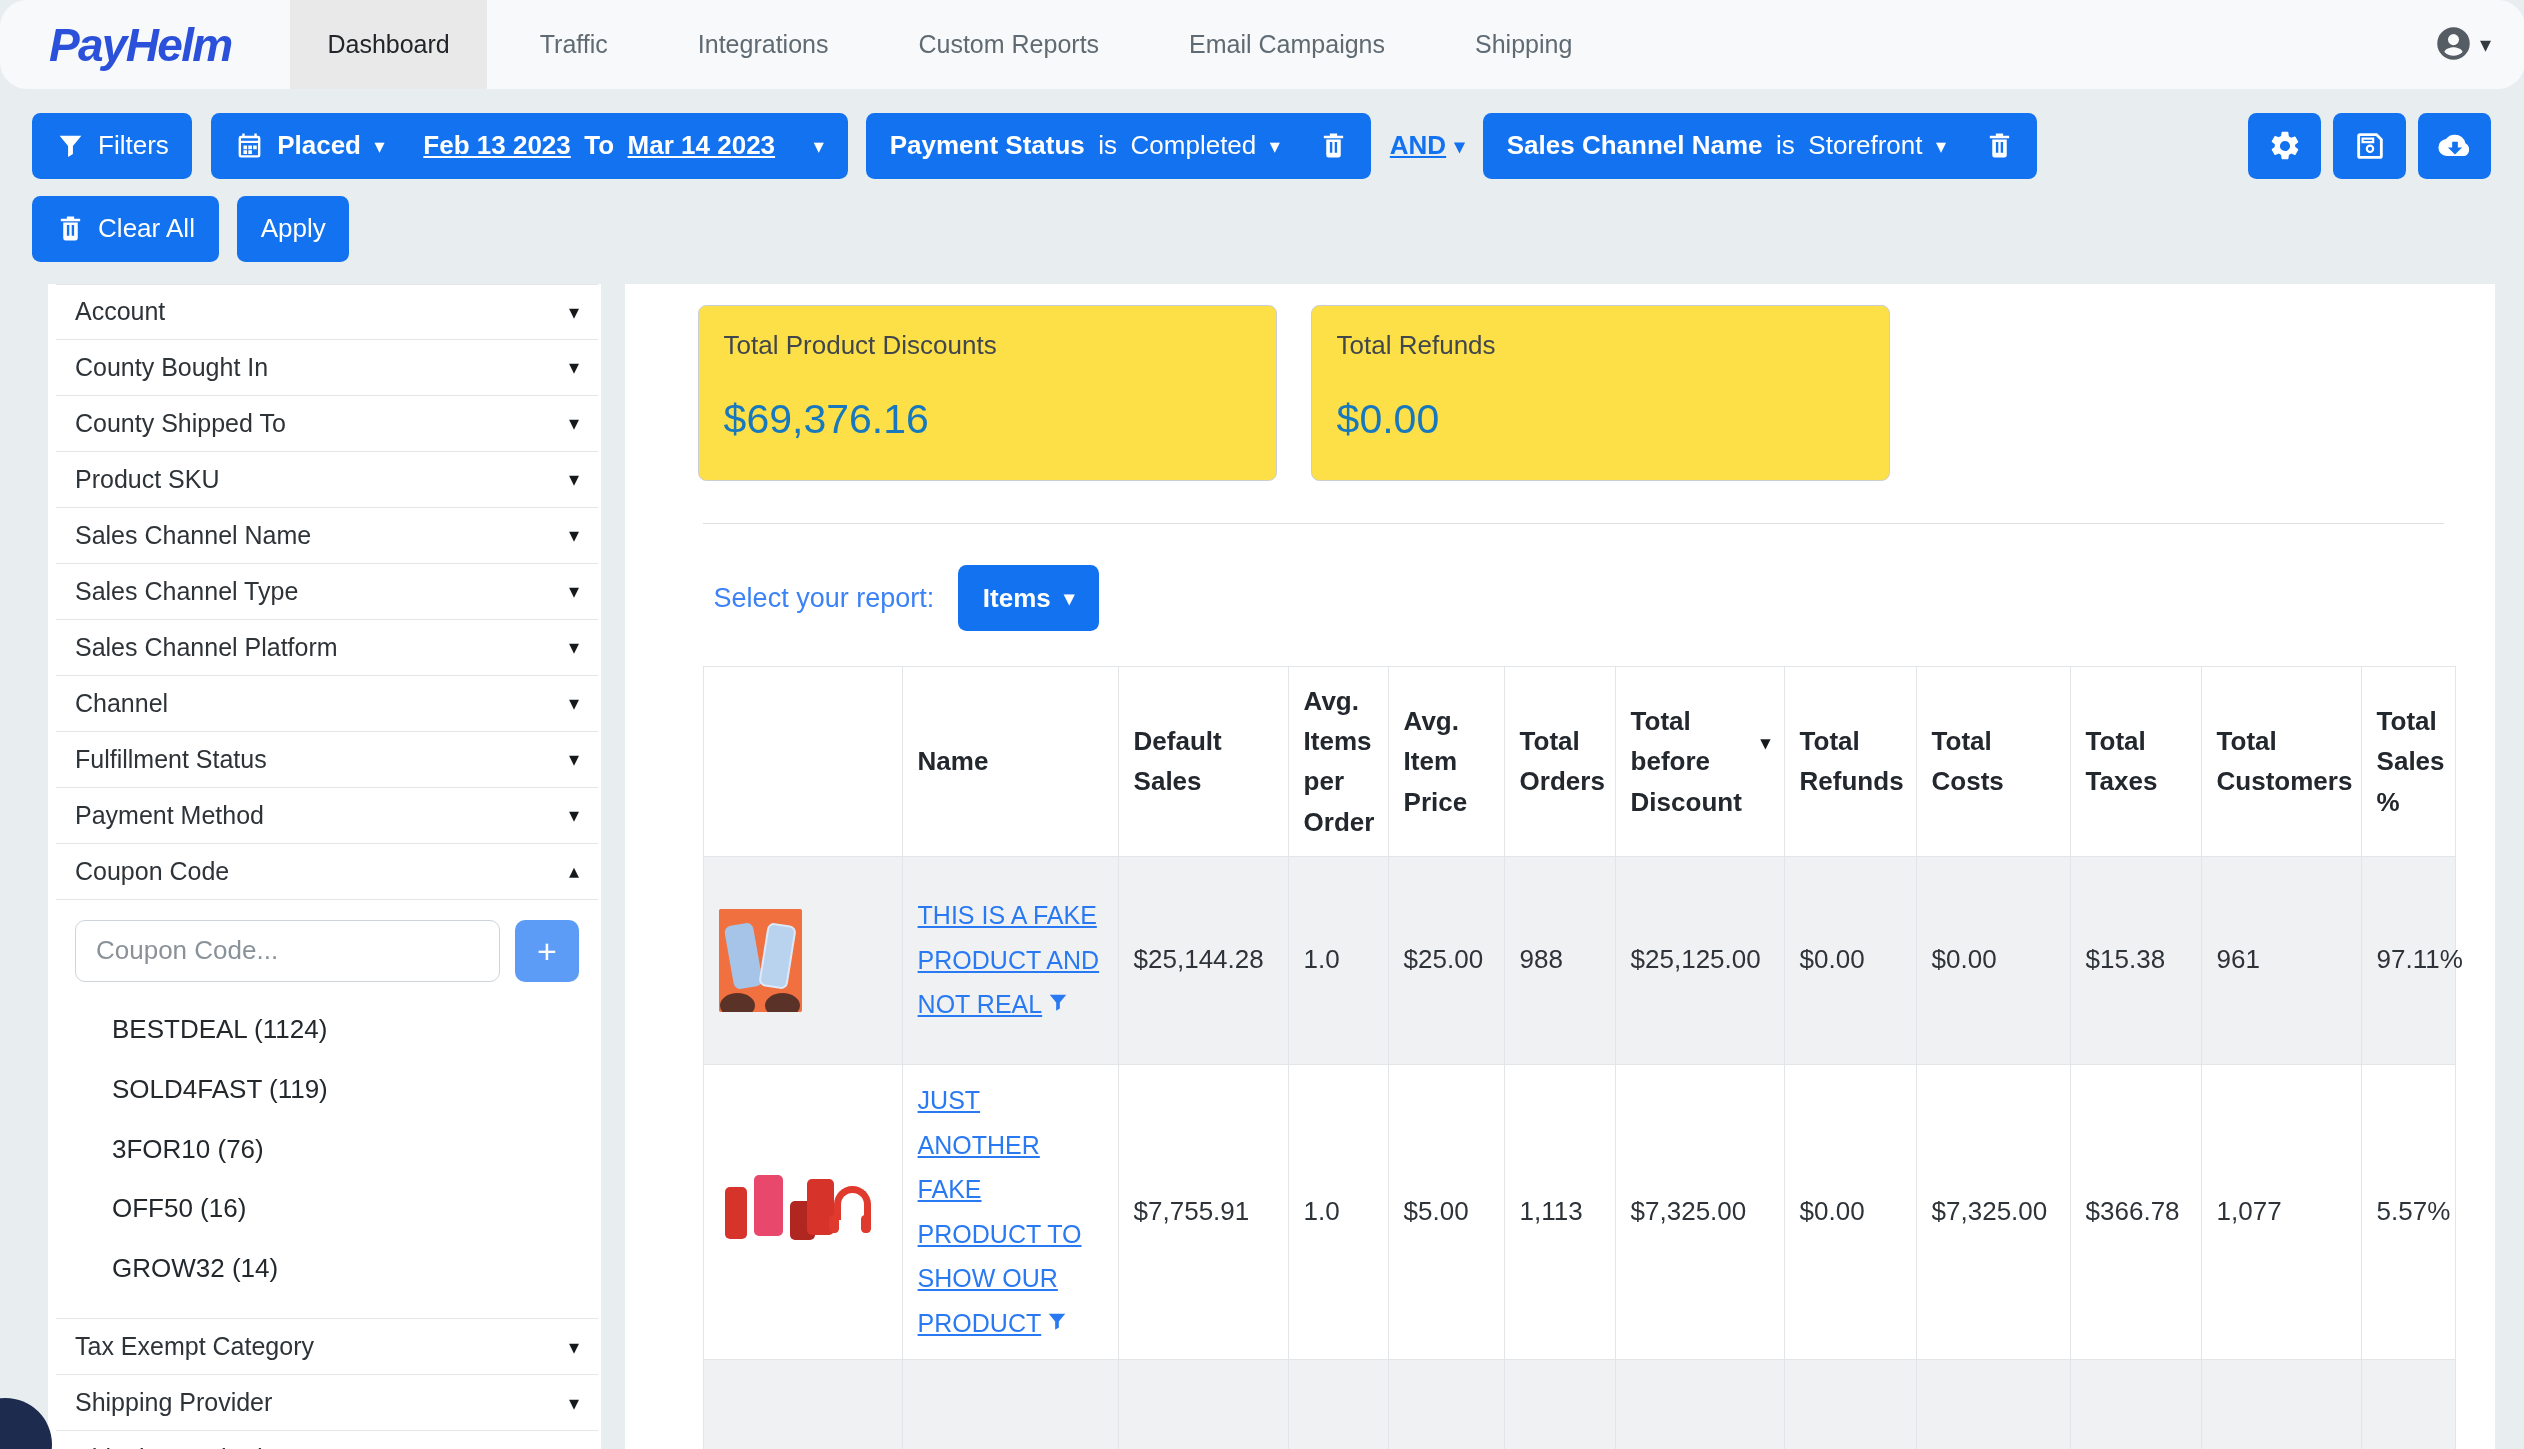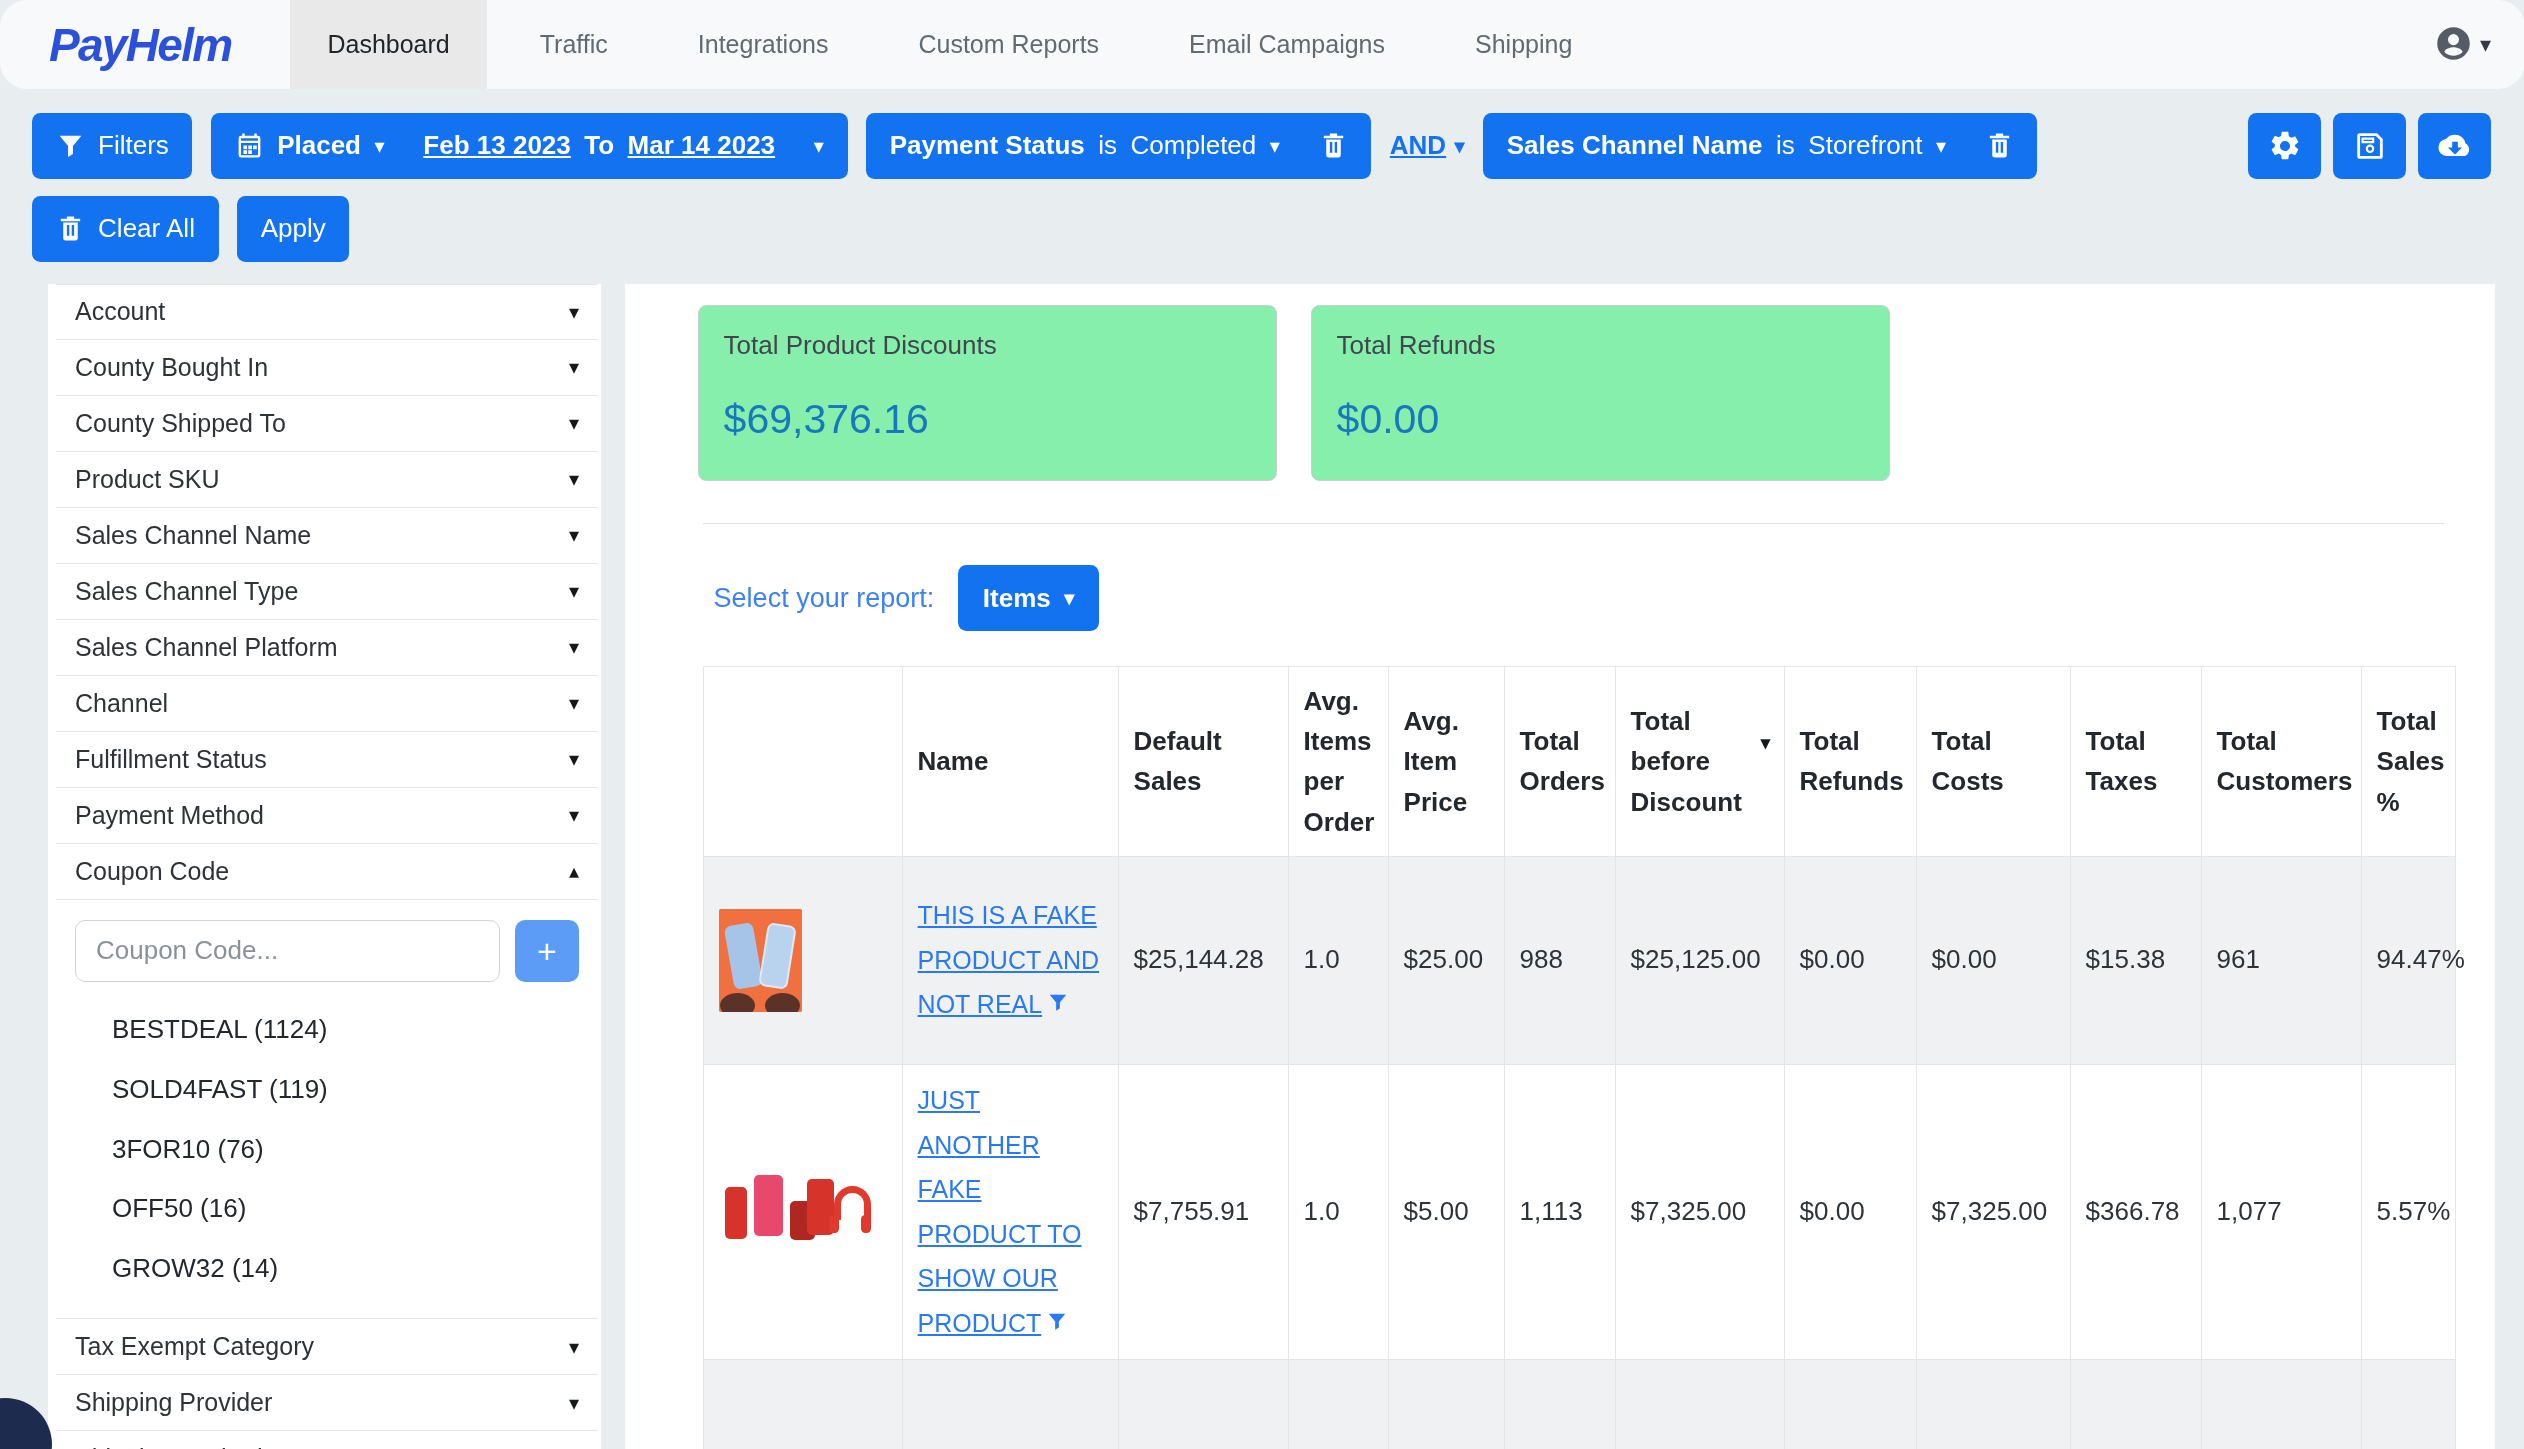--- a/index.html
+++ b/index.html
@@ -95,21 +95,21 @@
     width:64px; height:62px; background:#5c9cf7; border:none; border-radius:10px;
     color:#fff; font-size:34px; cursor:pointer; line-height:1;
   }
   .coupon-list { padding:18.6px 0 11.8px 37px; }
   .coupon-code { font-size:26px; color:#23282d; padding:14.3px 0; cursor:pointer; }
 
   
   .cards { display:flex; gap:34px; margin:11.8px 0 0 73px; }
   .card {
     width:579px; height:176px; border:1.7px solid #c9ced3; border-radius:8.4px;
-    padding:23.6px 25px; background:#86efac;
+    padding:23.6px 25px; background:#fde047;
   }
   .card-title { font-size:26px; color:#40464c; }
   .card-value { font-size:41px; color:#1878bd; margin-top:35px; }
   .main-divider { border-top:1.7px solid #dce0e3; margin:42px 51px 0 78px; }
 
   
   .report-row { display:flex; align-items:center; gap:23.6px; margin:41px 0 0 89px; }
   .report-label { font-size:27px; color:#3b82f6; }
   .report-btn {
     background:#1372ef; color:#fff; border-radius:8.4px; height:66px;
@@ -413,21 +413,21 @@
           </td>
           <td>$25,144.28</td>
           <td>1.0</td>
           <td>$25.00</td>
           <td>988</td>
           <td>$25,125.00</td>
           <td>$0.00</td>
           <td>$0.00</td>
           <td>$15.38</td>
           <td>961</td>
-          <td>94.47%</td>
+          <td>97.11%</td>
         </tr>
         <tr class="r2">
           <td class="img-cell">
             <div class="pimg pimg2">
               <div class="p p1"></div>
                 <div class="p p2"></div>
                 <div class="p p3"></div>
                 <div class="p p4"></div>
               <div class="hp"></div>
                 <div class="cup a"></div>

